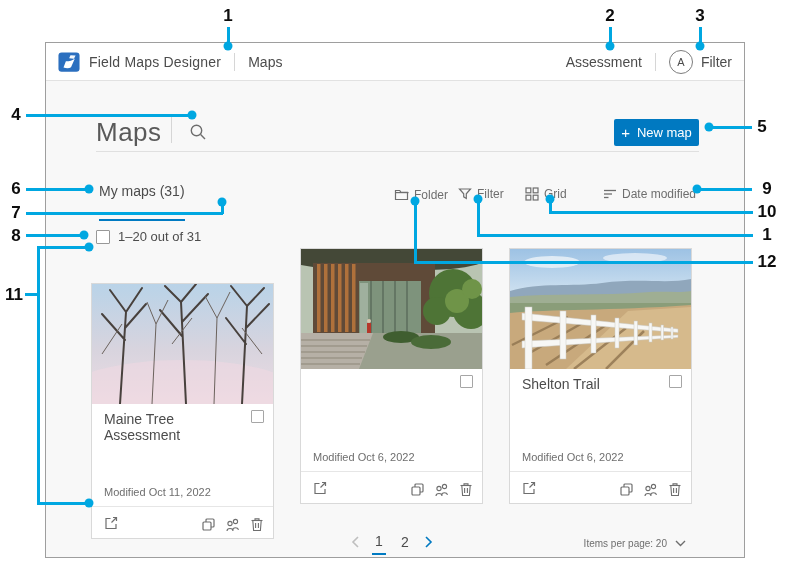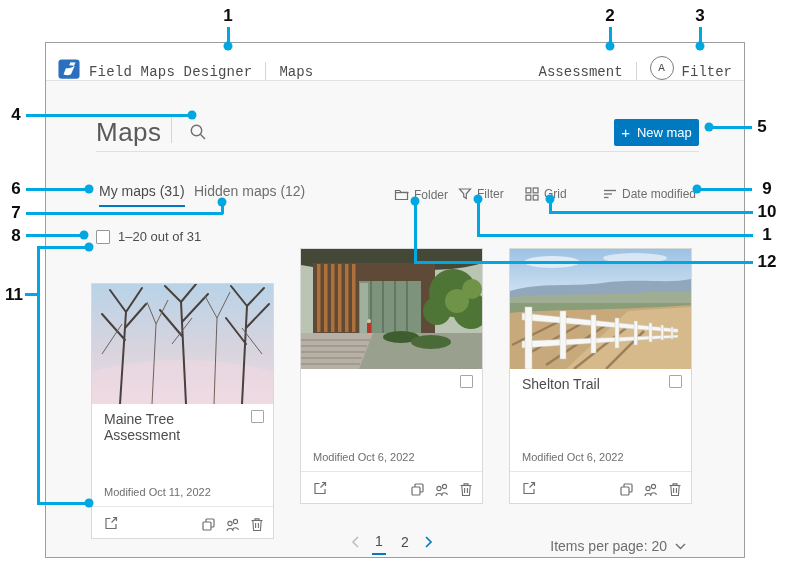--- a/index.html
+++ b/index.html
@@ -14,40 +14,40 @@
   *{box-sizing:border-box;}
   html,body{margin:0;padding:0;background:#fff;}
   body{font-family:"Liberation Sans",sans-serif;color:var(--txt);}
   .stage{position:relative;width:804px;height:562px;background:#fff;overflow:hidden;}
 
   
   .panel{position:absolute;left:45px;top:42px;width:700px;height:516px;
          background:#f8f8f8;border:1px solid var(--panel-border);}
 
   .appbar{position:absolute;left:0;top:0;width:100%;height:38px;background:#fff;
-          border-bottom:1px solid var(--hair);display:flex;align-items:flex-end;padding:0 12px;font-family:Liberation Mono, monospace;}
+          border-bottom:1px solid var(--hair);display:flex;align-items:center;padding:0 12px;}
   .logo{width:22px;height:22px;flex:0 0 auto;}
   .brand{margin-left:9px;font-size:14px;font-weight:500;color:var(--txt);letter-spacing:.2px;}
   .vsep{width:1px;height:18px;background:#d6d6d6;margin:0 13px;}
   .navitem{font-size:14px;color:var(--txt);cursor:pointer;}
   .appbar .spacer{flex:1;}
   .avatar{width:24px;height:24px;border-radius:50%;border:1px solid #7d7d7d;background:#fff;
           display:flex;align-items:center;justify-content:center;font-size:11px;color:var(--txt);margin:0 8px 0 0;}
   .username{font-size:14px;color:var(--txt);}
 
   .page-title{position:absolute;left:50px;top:74px;font-size:26px;color:#595959;letter-spacing:.5px;}
   .title-sep{position:absolute;left:125px;top:74px;width:1px;height:26px;background:#d6d6d6;}
   .search-btn{position:absolute;left:143px;top:80px;width:18px;height:18px;cursor:pointer;}
   .newmap-btn{position:absolute;left:568px;top:76px;width:85px;height:27px;background:var(--blue);
               color:#fff;font-size:13px;border:none;border-radius:2px;display:flex;align-items:center;
               justify-content:center;gap:7px;cursor:pointer;}
   .newmap-plus{font-size:15px;line-height:1;margin-top:-1px;}
   .title-divider{position:absolute;left:50px;top:108px;width:603px;height:1px;background:#e0e0e0;}
 
-  .tab{position:absolute;top:140px;font-size:14px;color:var(--txt2);padding-bottom:6px;cursor:pointer;}
+  .tab{position:absolute;top:140px;font-size:14px;color:var(--txt2);padding-bottom:20px;cursor:pointer;}
   .tab.active{color:var(--txt);border-bottom:2px solid var(--tab-blue);}
   .tab1{left:53px;} .tab2{left:148px;}
 
   .toolbtn{position:absolute;top:144px;display:flex;align-items:center;gap:5px;
            font-size:12px;color:var(--txt2);cursor:pointer;white-space:nowrap;}
   .toolbtn svg{flex:0 0 auto;}
   .tb-folder{left:348px;} .tb-filter{left:412px;text-align:right;} .tb-grid{left:479px;} .tb-sort{left:557px;}
 
   .sel-row{position:absolute;left:50px;top:186px;display:flex;align-items:center;gap:8px;}
   .checkbox{width:14px;height:14px;background:#fff;border:1px solid #989898;border-radius:1px;cursor:pointer;}
@@ -66,21 +66,21 @@
   .card-launch{position:absolute;left:11px;top:231px;cursor:pointer;}
   .card-actions{position:absolute;right:9px;top:233px;display:flex;gap:9px;}
   .card-actions span{cursor:pointer;display:inline-flex;}
 
   
   .pager{position:absolute;left:305px;top:490px;display:flex;align-items:center;gap:12px;}
   .pg{font-size:14px;color:var(--txt);min-width:14px;text-align:center;padding-bottom:4px;cursor:pointer;}
   .pg.current{border-bottom:2px solid var(--tab-blue);}
   .pg-chev{display:inline-flex;padding-bottom:4px;cursor:pointer;}
   .per-page{position:absolute;right:58px;top:495px;display:flex;align-items:center;gap:8px;
-            font-size:14px;color:var(--txt2);cursor:pointer;}
+            font-size:10px;color:var(--txt2);cursor:pointer;}
 
   
   .co-num{position:absolute;transform:translate(-50%,-50%);font-size:17px;font-weight:600;
           color:#0d0d0d;z-index:60;}
   .cl{position:absolute;background:var(--callout);z-index:55;}
   .cl.h{height:3px;} .cl.v{width:3px;}
   .dot{position:absolute;width:9px;height:9px;border-radius:50%;background:var(--callout);
        transform:translate(-50%,-50%);z-index:56;}
   .icon{display:inline-flex;}
 </style>
@@ -117,21 +117,20 @@
           <line x1="11.6" y1="11.6" x2="16" y2="16"></line>
       </svg>
     </span>
     <button class="newmap-btn">
       <span class="newmap-plus">+</span>
       <span>New map</span>
     </button>
     <div class="title-divider"></div>
 
     <div class="tab tab1 active">My maps (31)</div>
-    <div class="tab tab2">Hidden maps (12)</div>
 
     <div class="toolbtn tb-folder">
       <span class="icon">
         <svg width="15" height="15" viewBox="0 0 15 15" fill="none" stroke="#6e6e6e" stroke-width="1.2">
           <path d="M1.5 12.5 v-9 h4.2 l1.3 1.8 h6.5 v7.2 z"></path>
             <path d="M1.5 5.6 h13"></path>
         </svg>
       </span>
       <span>Folder</span>
     </div>

